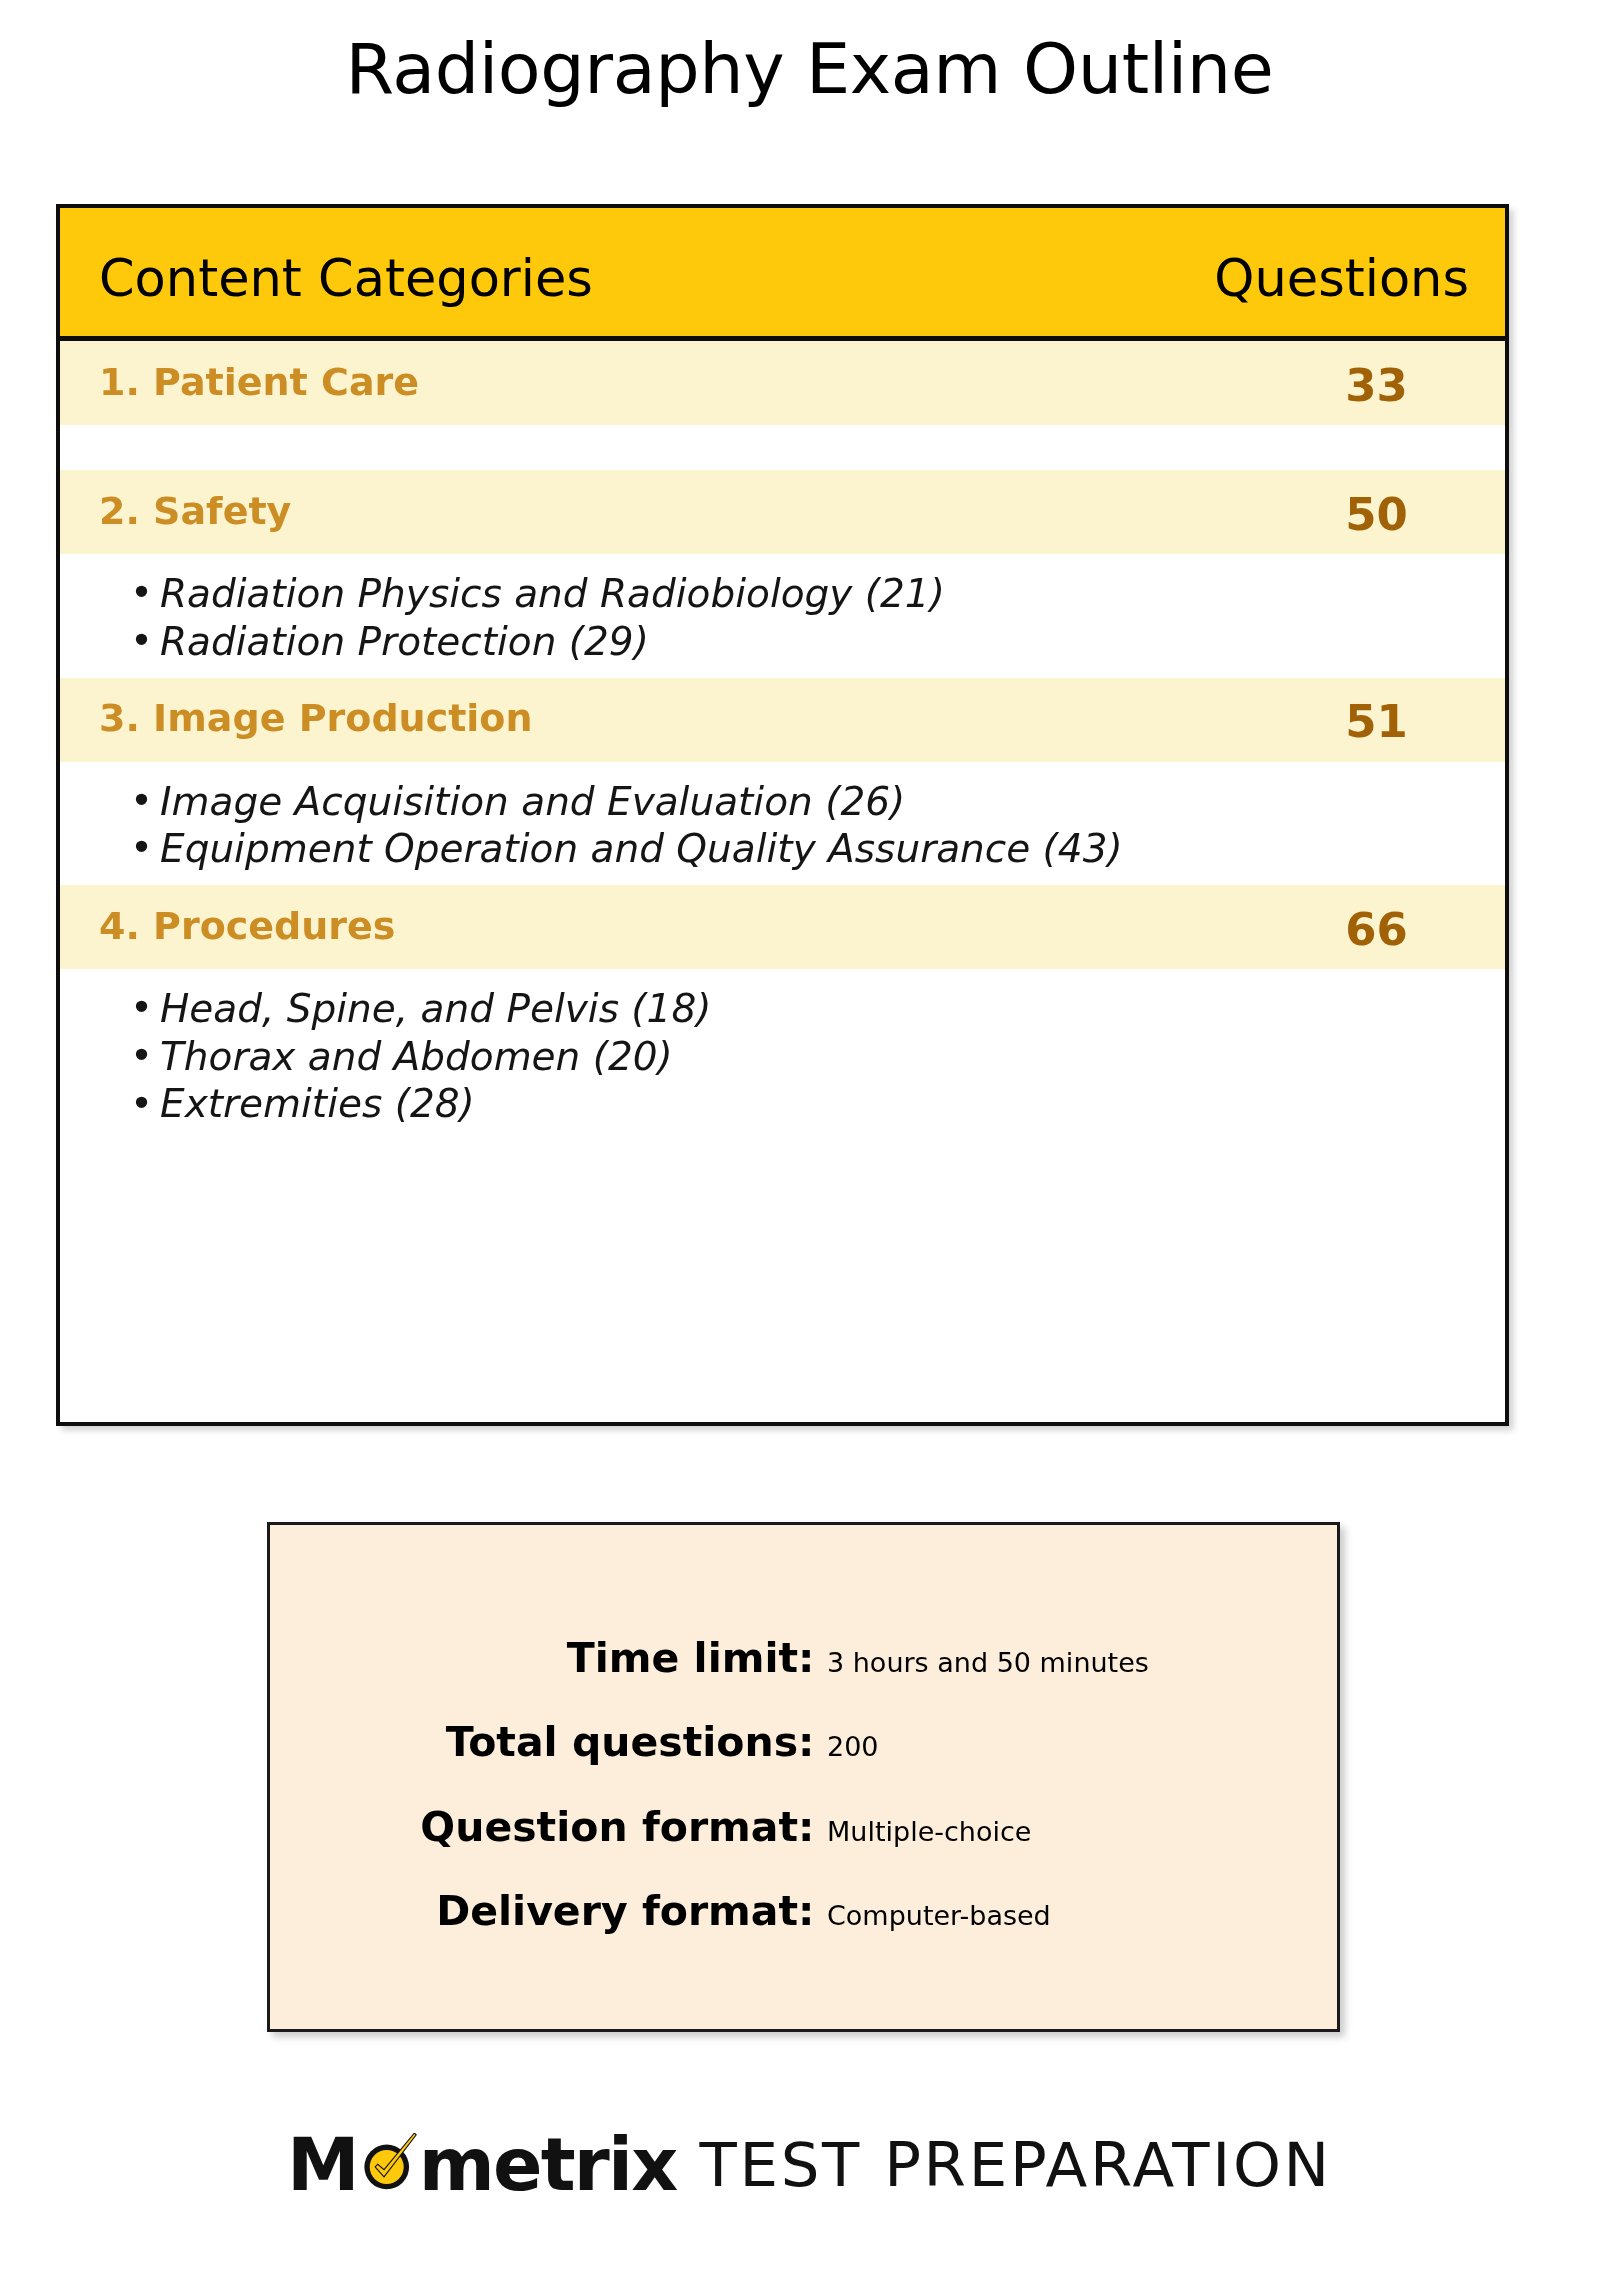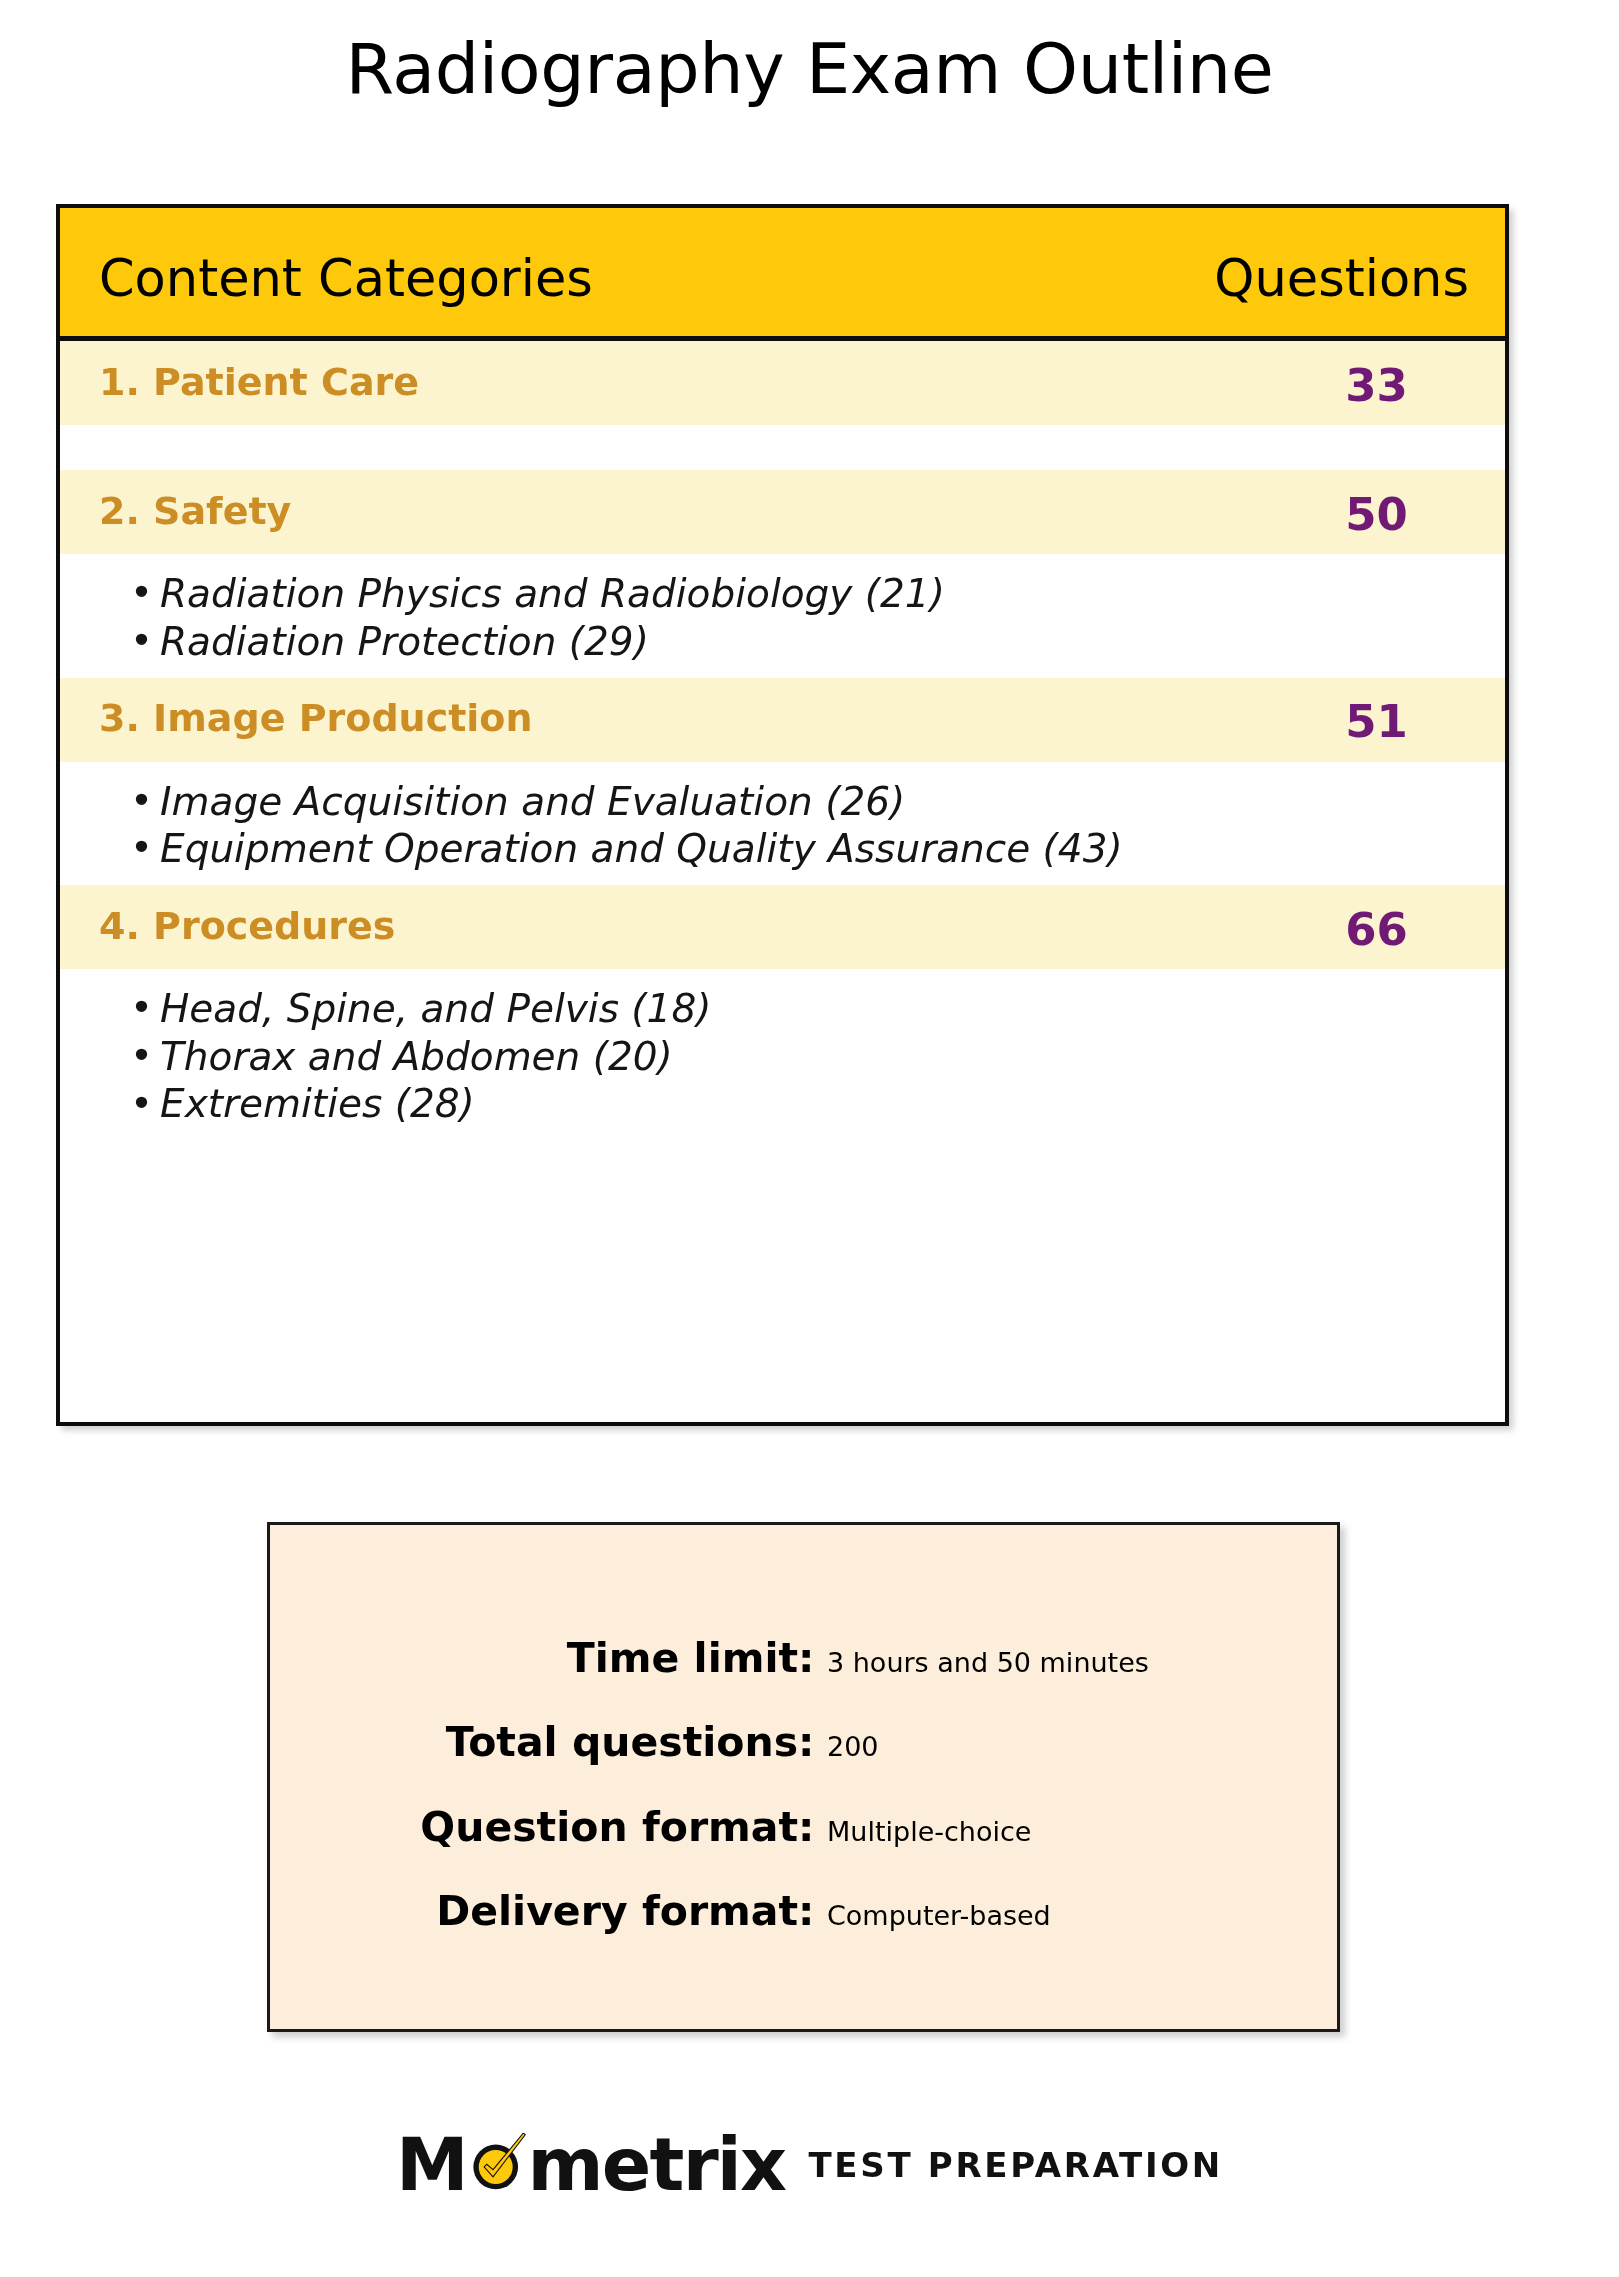--- a/index.html
+++ b/index.html
@@ -86,21 +86,21 @@
     white-space: nowrap;
   }
   .cat-row .cat-count {
     position: absolute;
     left: 1245px;
     width: 143px;
     text-align: center;
     top: 21.5px;
     font-size: 45px;
     font-weight: bold;
-    color: #701a75;
+    color: #a16207;
     line-height: 1;
   }
 
   .sub-block {
     background: #ffffff;
     padding: 16px 0 12.5px 0;
   }
   .sub-block.gap {
     height: 45px;
     padding: 0;
@@ -185,22 +185,22 @@
   .logo-check-wrap {
     position: relative;
     display: inline-block;
     width: 59px;
     height: 59px;
     margin: 0 0.9px;
     top: 1.8px;
   }
   .logo-check-wrap svg { display: block; }
   .logo-tagline {
-    font-size: 34px;
-    font-weight: bold;
+    font-size: 61px;
+    font-weight: normal;
     color: #111111;
     letter-spacing: 2.7px;
     margin-left: 23px;
     line-height: 1;
   }
 </style>
 </head>
 <body>
 
 <div class="page-title">Radiography Exam Outline</div>

